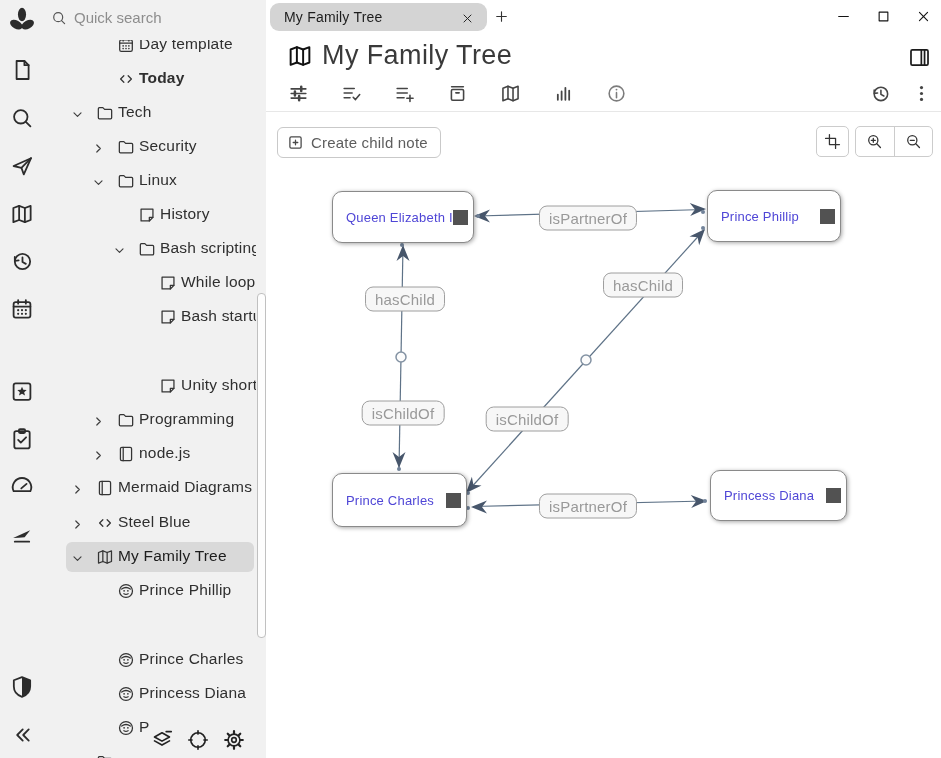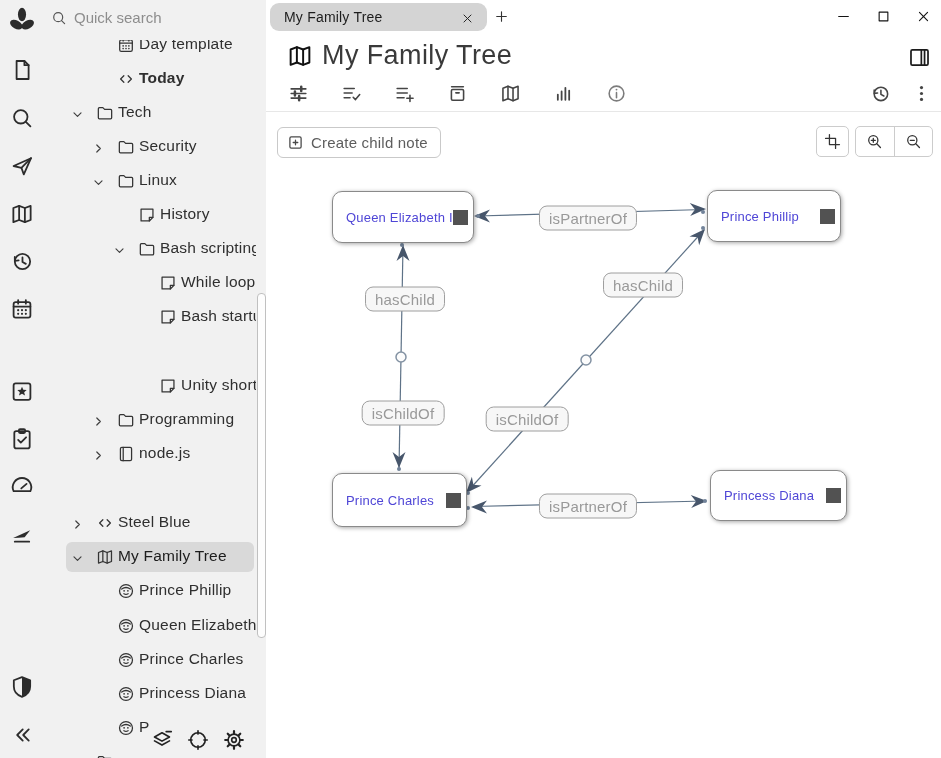--- a/index.html
+++ b/index.html
@@ -221,20 +221,30 @@
       <div class="trow" style="top: 437px;">
         <span class="tchev" style="left:47px;width:13px;height:13px"><svg viewBox="0 0 20 20" width="100%" height="100%" fill="none" stroke="currentColor" stroke-width="1.8" stroke-linecap="round" stroke-linejoin="round">
             <path d="M7.4 4.6 L12.8 10 L7.4 15.4"></path>
           </svg></span>
         <span class="ticon" style="left:72px;width:18px;height:18px"><svg viewBox="0 0 20 20" width="100%" height="100%" fill="none" stroke="currentColor" stroke-width="1.4" stroke-linecap="round" stroke-linejoin="round">
             <rect x="3.8" y="2.6" width="12.4" height="14.8" rx="1.6"></rect>
             <path d="M6.9 2.6 V17.4"></path>
           </svg></span>
         <span class="tlabel" style="left:94px">node.js</span>
       </div>
+      <div class="trow" style="top: 471px;">
+        <span class="tchev" style="left:26px;width:13px;height:13px"><svg viewBox="0 0 20 20" width="100%" height="100%" fill="none" stroke="currentColor" stroke-width="1.8" stroke-linecap="round" stroke-linejoin="round">
+            <path d="M7.4 4.6 L12.8 10 L7.4 15.4"></path>
+          </svg></span>
+        <span class="ticon" style="left:51px;width:18px;height:18px"><svg viewBox="0 0 20 20" width="100%" height="100%" fill="none" stroke="currentColor" stroke-width="1.4" stroke-linecap="round" stroke-linejoin="round">
+            <rect x="3.8" y="2.6" width="12.4" height="14.8" rx="1.6"></rect>
+            <path d="M6.9 2.6 V17.4"></path>
+          </svg></span>
+        <span class="tlabel" style="left:73px">Mermaid Diagrams</span>
+      </div>
       <div class="trow" style="top: 506px;">
         <span class="tchev" style="left:26px;width:13px;height:13px"><svg viewBox="0 0 20 20" width="100%" height="100%" fill="none" stroke="currentColor" stroke-width="1.8" stroke-linecap="round" stroke-linejoin="round">
             <path d="M7.4 4.6 L12.8 10 L7.4 15.4"></path>
           </svg></span>
         <span class="ticon" style="left:51px;width:18px;height:18px"><svg viewBox="0 0 20 20" width="100%" height="100%" fill="none" stroke="currentColor" stroke-width="1.4" stroke-linecap="round" stroke-linejoin="round">
             <path d="M7.6 6.4 L4 10 L7.6 13.6"></path>
             <path d="M12.4 6.4 L16 10 L12.4 13.6"></path>
           </svg></span>
         <span class="tlabel" style="left:73px">Steel Blue</span>
       </div>
@@ -254,32 +264,20 @@
         <span class="ticon" style="left:72px;width:18px;height:18px"><svg viewBox="0 0 20 20" width="100%" height="100%" fill="none" stroke="currentColor" stroke-width="1.4" stroke-linecap="round" stroke-linejoin="round">
             <circle cx="10" cy="10" r="7.2"></circle>
             <path d="M5.2 7.8 Q10 4.4 14.8 7.8"></path>
             <g fill="currentColor" stroke="none">
               <circle cx="7.9" cy="9.8" r=".95"></circle>
               <circle cx="12.1" cy="9.8" r=".95"></circle>
             </g>
             <path d="M7.7 13 Q10 14.5 12.3 13"></path>
           </svg></span>
         <span class="tlabel" style="left:94px">Prince Phillip</span>
-      </div>
-      <div class="trow" style="top: 609px;">
-        <span class="ticon" style="left:72px;width:18px;height:18px"><svg viewBox="0 0 20 20" width="100%" height="100%" fill="none" stroke="currentColor" stroke-width="1.4" stroke-linecap="round" stroke-linejoin="round">
-            <circle cx="10" cy="10" r="7.2"></circle>
-            <path d="M5.2 7.8 Q10 4.4 14.8 7.8"></path>
-            <g fill="currentColor" stroke="none">
-              <circle cx="7.9" cy="9.8" r=".95"></circle>
-              <circle cx="12.1" cy="9.8" r=".95"></circle>
-            </g>
-            <path d="M7.7 13 Q10 14.5 12.3 13"></path>
-          </svg></span>
-        <span class="tlabel" style="left:94px">Queen Elizabeth</span>
       </div>
       <div class="trow" style="top: 643px;">
         <span class="ticon" style="left:72px;width:18px;height:18px"><svg viewBox="0 0 20 20" width="100%" height="100%" fill="none" stroke="currentColor" stroke-width="1.4" stroke-linecap="round" stroke-linejoin="round">
             <circle cx="10" cy="10" r="7.2"></circle>
             <path d="M5.2 7.8 Q10 4.4 14.8 7.8"></path>
             <g fill="currentColor" stroke="none">
               <circle cx="7.9" cy="9.8" r=".95"></circle>
               <circle cx="12.1" cy="9.8" r=".95"></circle>
             </g>
             <path d="M7.7 13 Q10 14.5 12.3 13"></path>

